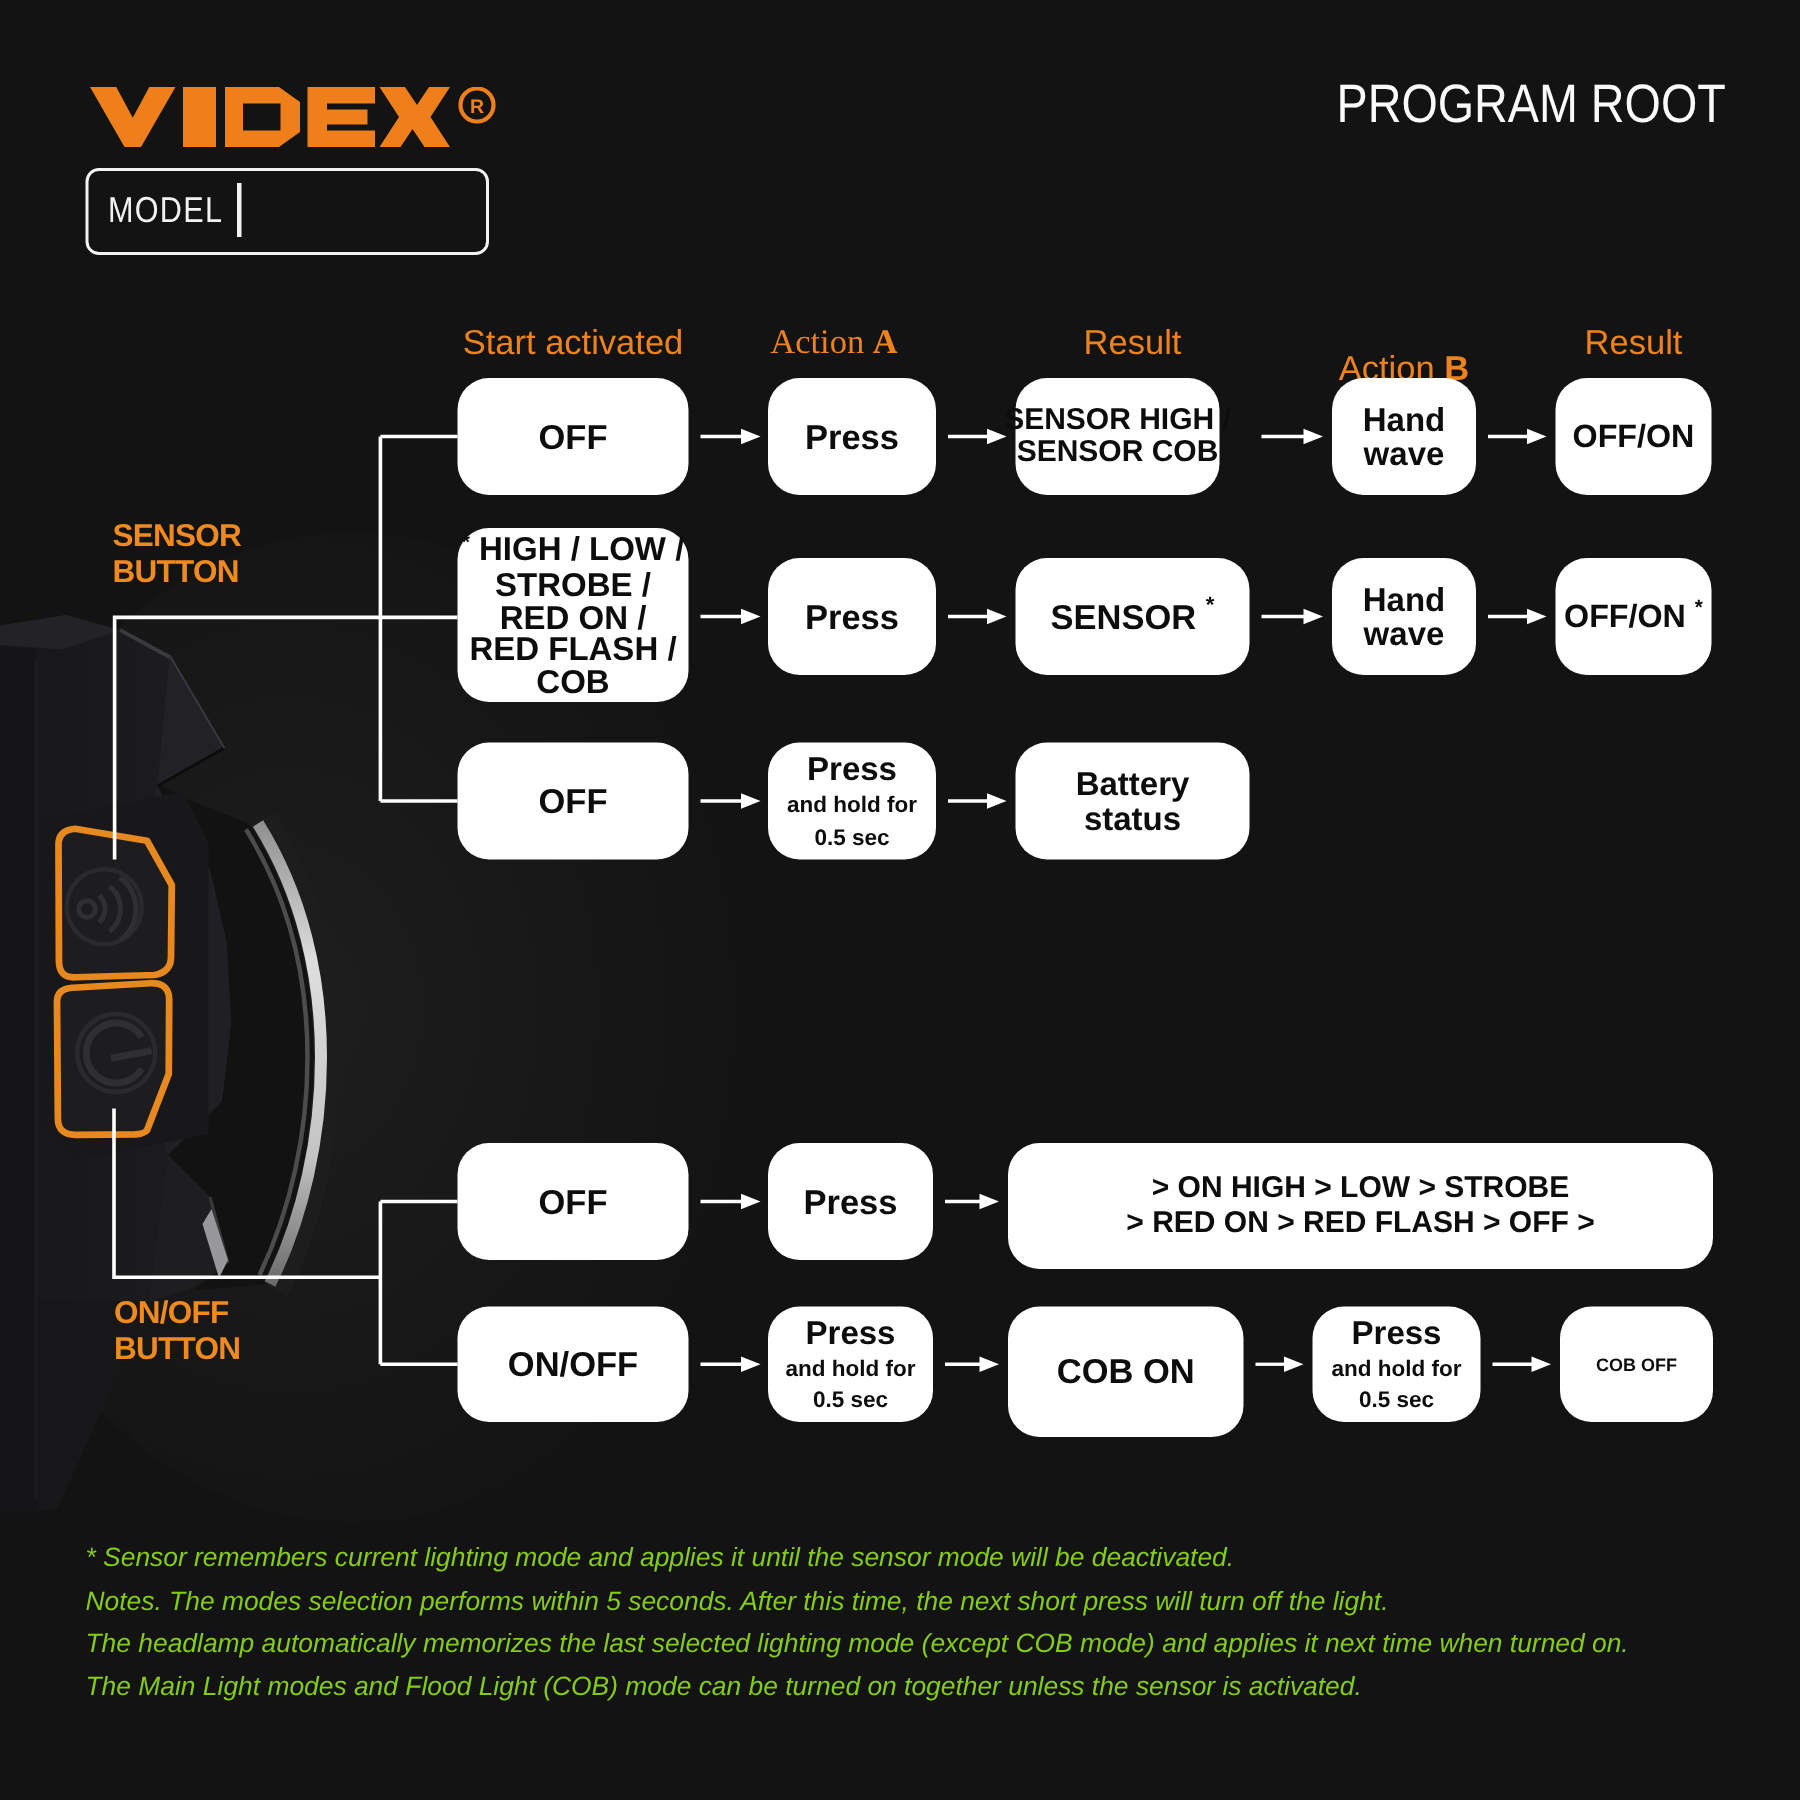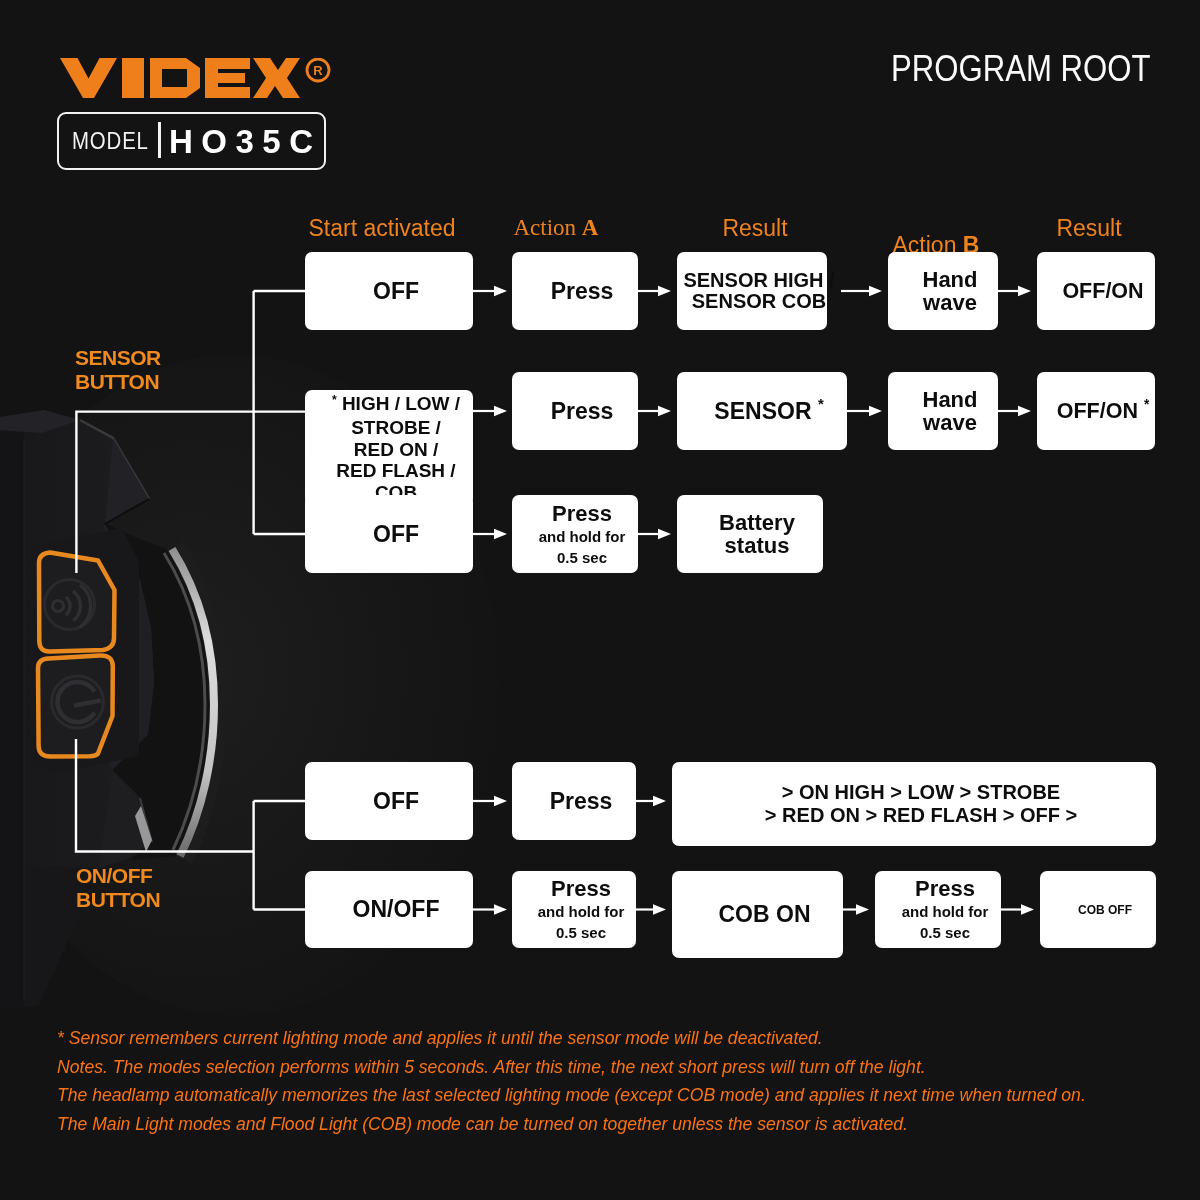--- a/index.html
+++ b/index.html
@@ -1,25 +1,25 @@
 <!DOCTYPE html>
 <html><head>
 <meta charset="utf-8">
 <style>
   html,body{margin:0;padding:0;background:#131313;}
   body{width:1200px;height:1200px;position:relative;overflow:hidden;
        font-family:"Liberation Sans",sans-serif;}
-  .box{position:absolute;background:#fff;border-radius:7px;color:#0d0d0d;white-space:nowrap;
+  .box{position:absolute;background:#fff;border-radius:21px;color:#0d0d0d;white-space:nowrap;
        font-weight:bold;display:flex;align-items:center;justify-content:center;
-       text-align:center;z-index:5;padding-left:14px;}
+       text-align:center;z-index:5;}
   .hdr{position:absolute;color:#ee831e;font-size:23px;text-align:center;z-index:5;}
   .lbl{position:absolute;color:#f08a1e;font-size:21px;font-weight:bold;line-height:23.5px;z-index:6;letter-spacing:-0.5px;}
   sup{font-size:64%;vertical-align:baseline;position:relative;top:-0.45em;}
   .sm{font-size:15px;line-height:15.5px;}
-  #notes{position:absolute;left:57px;top:1024px;color:#f97316;font-style:italic;
+  #notes{position:absolute;left:57px;top:1024px;color:#84cc16;font-style:italic;
          font-size:17.6px;line-height:28.6px;z-index:5;}
 </style>
 </head>
 <body>
 <svg id="bg" width="1200" height="1200" style="position:absolute;left:0;top:0;z-index:1">
   <defs>
     <radialGradient id="glow" cx="0.42" cy="0.48" r="0.62">
       <stop offset="0" stop-color="#1e1e1f"></stop>
       <stop offset="0.6" stop-color="#171717"></stop>
       <stop offset="1" stop-color="#131313"></stop>
@@ -140,53 +140,52 @@
     <path d="M145,0 L190,0 L190,11 L158,11 L158,15 L185,15 L185,25 L158,25 L158,29 L190,29 L190,40 L145,40 Z"></path>
     <path d="M193,0 L210,0 L218,12 L226,0 L240,0 L227,20 L240,40 L223,40 L215,28 L207,40 L193,40 L206,20 Z"></path>
     <circle cx="258" cy="12" r="11" fill="none" stroke="#ee7f1b" stroke-width="2.8"></circle>
     <text x="258" y="17" font-size="13" font-weight="bold" text-anchor="middle" font-family="Liberation Sans">R</text>
   </g>
 </svg>
 
 <div style="position:absolute;left:57px;top:112px;width:265px;height:54px;border:2.5px solid #f2f2f2;border-radius:9px;z-index:5">
   <span style="position:absolute;left:13px;top:13px;color:#f2f2f2;font-size:24px;letter-spacing:1px;transform:scaleX(0.85);transform-origin:left top;">MODEL</span>
   <div style="position:absolute;left:99px;top:8px;width:2.5px;height:36px;background:#f2f2f2"></div>
-  <span style="position:absolute;left:110px;top:9px;color:#fff;font-weight:bold;font-size:33px;letter-spacing:8.5px;transform-origin:left top;">HO35C</span>
 </div>
 
 <div style="position:absolute;left:891px;top:48px;color:#fafafa;font-size:36px;z-index:5;white-space:nowrap;transform:scaleX(0.865);transform-origin:left top;">PROGRAM ROOT</div>
 
 <div class="hdr" style="left:282px;top:215px;width:200px;">Start activated</div>
 <div class="hdr" style="left:456px;top:215px;width:200px;font-family:Liberation Serif, serif;">Action <b>A</b></div>
 <div class="hdr" style="left:655px;top:215px;width:200px;">Result</div>
 <div class="hdr" style="left:836px;top:215px;width:200px;margin-top:17px;">Action <b>B</b></div>
 <div class="hdr" style="left:989px;top:215px;width:200px;">Result</div>
 
 <div class="lbl" style="left:75px;top:346px;">SENSOR<br>BUTTON</div>
 <div class="lbl" style="left:76px;top:864px;">ON/OFF<br>BUTTON</div>
 
 <div class="box" style="left:305px;top:252px;width:154px;height:78px;font-size:23px;">OFF</div>
 <div class="box" style="left:512px;top:252px;width:112px;height:78px;font-size:23px;">Press</div>
 <div class="box" style="left:677px;top:252px;width:136px;height:78px;font-size:20px;line-height:21px;">SENSOR HIGH /<br>SENSOR COB</div>
 <div class="box" style="left:888px;top:252px;width:96px;height:78px;font-size:22px;line-height:23px;">Hand<br>wave</div>
 <div class="box" style="left:1037px;top:252px;width:104px;height:78px;font-size:21.5px;">OFF/ON</div>
 
-<div class="box" style="left:305px;top:352px;width:154px;height:116px;font-size:19px;line-height:21.5px;margin-top:38px;">
+<div class="box" style="left:305px;top:352px;width:154px;height:116px;font-size:22px;line-height:21.5px;">
     <span><sup>*</sup>&nbsp;HIGH / LOW /<br>STROBE /<br>RED ON /<br>RED FLASH /<br>COB</span>
   </div>
 <div class="box" style="left:512px;top:372px;width:112px;height:78px;font-size:23px;">Press</div>
 <div class="box" style="left:677px;top:372px;width:156px;height:78px;font-size:23px;">SENSOR&nbsp;<sup>*</sup></div>
 <div class="box" style="left:888px;top:372px;width:96px;height:78px;font-size:22px;line-height:23px;">Hand<br>wave</div>
 <div class="box" style="left:1037px;top:372px;width:104px;height:78px;font-size:21.5px;">OFF/ON&nbsp;<sup>*</sup></div>
 
 <div class="box" style="left:305px;top:495px;width:154px;height:78px;font-size:23px;">OFF</div>
 <div class="box" style="left:512px;top:495px;width:112px;height:78px;font-size:22px;line-height:21px;">
     <span>Press<br><span class="sm">and hold for<br>0.5 sec</span></span>
   </div>
-<div class="box" style="left:677px;top:495px;width:132px;height:78px;font-size:22px;line-height:23.5px;">Battery<br>status</div>
+<div class="box" style="left:677px;top:495px;width:156px;height:78px;font-size:22px;line-height:23.5px;">Battery<br>status</div>
 
 <div class="box" style="left:305px;top:762px;width:154px;height:78px;font-size:23px;">OFF</div>
 <div class="box" style="left:512px;top:762px;width:110px;height:78px;font-size:23px;">Press</div>
 <div class="box" style="left:672px;top:762px;width:470px;height:84px;font-size:20px;line-height:23px;">&gt; ON HIGH &gt; LOW &gt; STROBE<br>&gt; RED ON &gt; RED FLASH &gt; OFF &gt;</div>
 
 <div class="box" style="left:305px;top:871px;width:154px;height:77px;font-size:23px;">ON/OFF</div>
 <div class="box" style="left:512px;top:871px;width:110px;height:77px;font-size:22px;line-height:21px;">
     <span>Press<br><span class="sm">and hold for<br>0.5 sec</span></span>
   </div>
 <div class="box" style="left:672px;top:871px;width:157px;height:87px;font-size:23px;">COB ON</div>

